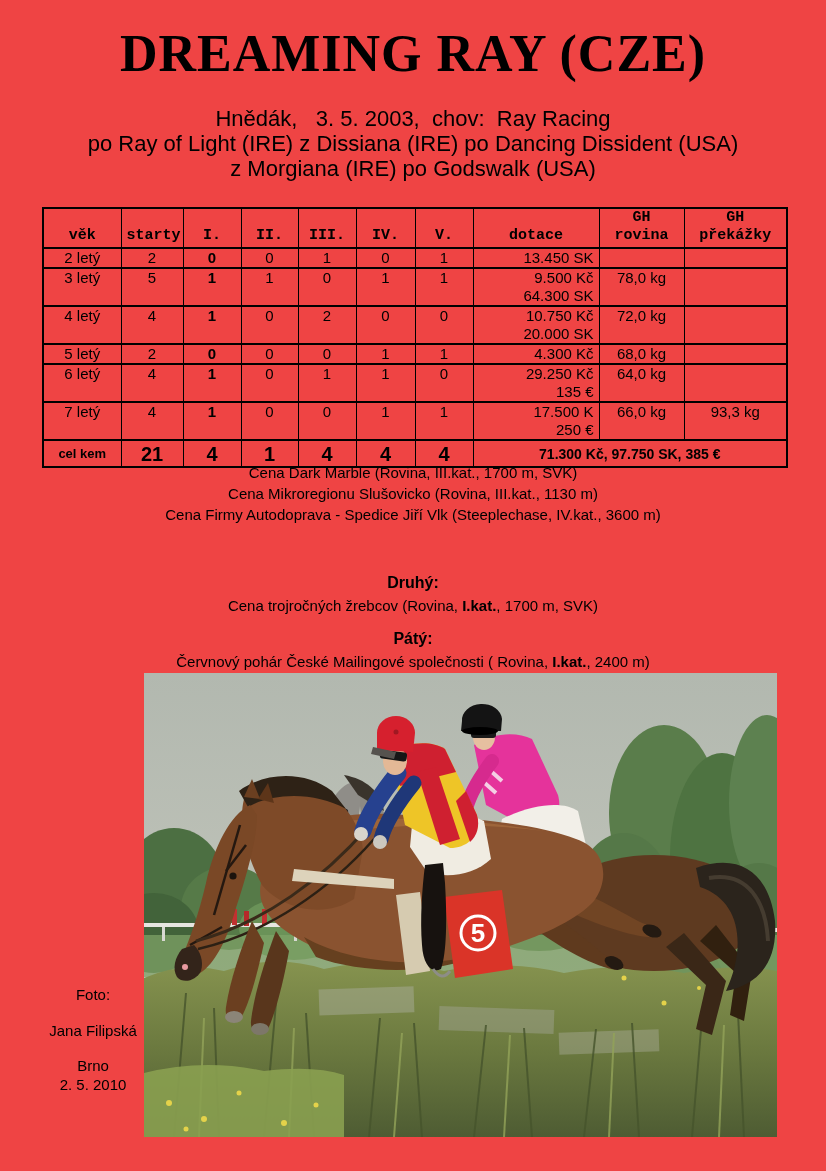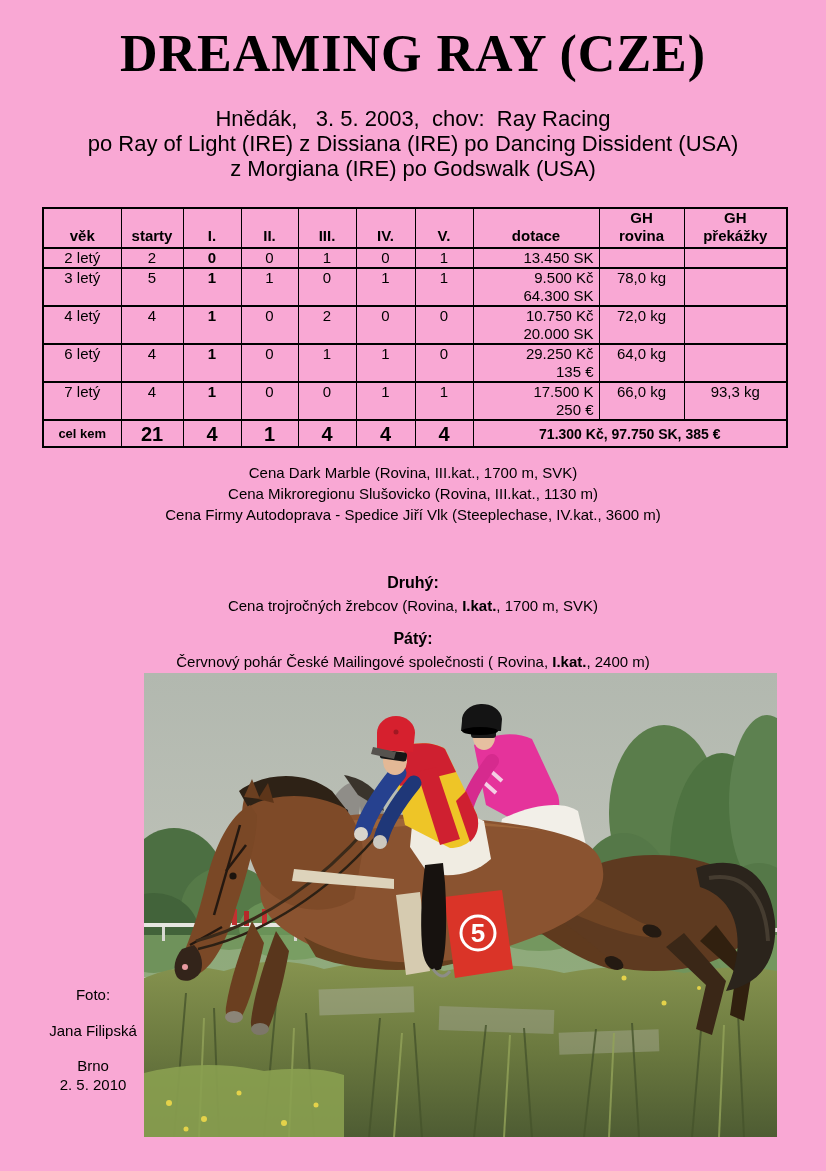--- a/index.html
+++ b/index.html
@@ -1,18 +1,18 @@
 <!DOCTYPE html>
 <html><head>
 <meta charset="utf-8">
 <style>
   * { margin:0; padding:0; box-sizing:border-box; }
   html,body { background:#ffffff; }
   .page {
-    position:relative; width:826px; height:1171px; background:#f9a8d4;
+    position:relative; width:826px; height:1171px; background:#ef4444;
     font-family:"Liberation Sans","DejaVu Sans",sans-serif; color:#000;
     overflow:hidden; margin:0 auto;
   }
   .title {
     position:absolute; top:24px; left:0; width:100%;
     text-align:center; font-family:"Liberation Serif","DejaVu Serif",serif;
     font-weight:700; font-size:52px; letter-spacing:1px;
   }
   .subtitle { position:absolute; top:106px; left:0; width:100%; text-align:center;
     font-size:22px; line-height:25px; }
@@ -23,21 +23,21 @@
     position:absolute; left:42px; top:207px; width:744px;
     border-collapse:collapse; table-layout:fixed;
     font-size:15px;
   }
   table.rec th, table.rec td {
     border-left:1px solid #000; border-right:1px solid #000;
     border-top:2px solid #000; border-bottom:2px solid #000;
     padding:0 5px; line-height:18px; overflow:hidden;
   }
   table.rec { border:2px solid #000; }
-  table.rec th { font-weight:700; vertical-align:bottom; text-align:center; padding-bottom:2px; }
+  table.rec th { font-weight:700; vertical-align:bottom; text-align:center; padding-bottom:2px;font-family:Liberation Mono, monospace; }
   table.rec td { vertical-align:top; text-align:center; }
   table.rec .r-single td { height:19px; }
   table.rec .r-double td { height:37px; }
   table.rec tr.hdr th { height:40px; }
   td.right, .ghdr2 { text-align:right; }
   table.rec td.right { text-align:right; }
   td.b, .b { font-weight:700; }
   tr.total td { height:27px; vertical-align:middle; font-weight:700; font-size:20px; line-height:22px; }
   tr.total td.lbl { font-size:13px; }
   tr.total td.prize { font-size:14px; text-align:center; }
@@ -136,20 +136,32 @@
       <td>0</td>
       <td>0</td>
       <td class="right">
         <div>10.750 Kč</div>
         <div>20.000 SK</div>
       </td>
       <td>72,0 kg</td>
       <td></td>
     </tr>
 
+    <tr class="r-single">
+      <td>5 letý</td>
+      <td>2</td>
+      <td class="b">0</td>
+      <td>0</td>
+      <td>0</td>
+      <td>1</td>
+      <td>1</td>
+      <td class="right">4.300 Kč</td>
+      <td>68,0 kg</td>
+      <td></td>
+    </tr>
 
     <tr class="r-double">
       <td>6 letý</td>
       <td>4</td>
       <td class="b">1</td>
       <td>0</td>
       <td>1</td>
       <td>1</td>
       <td>0</td>
       <td class="right">

